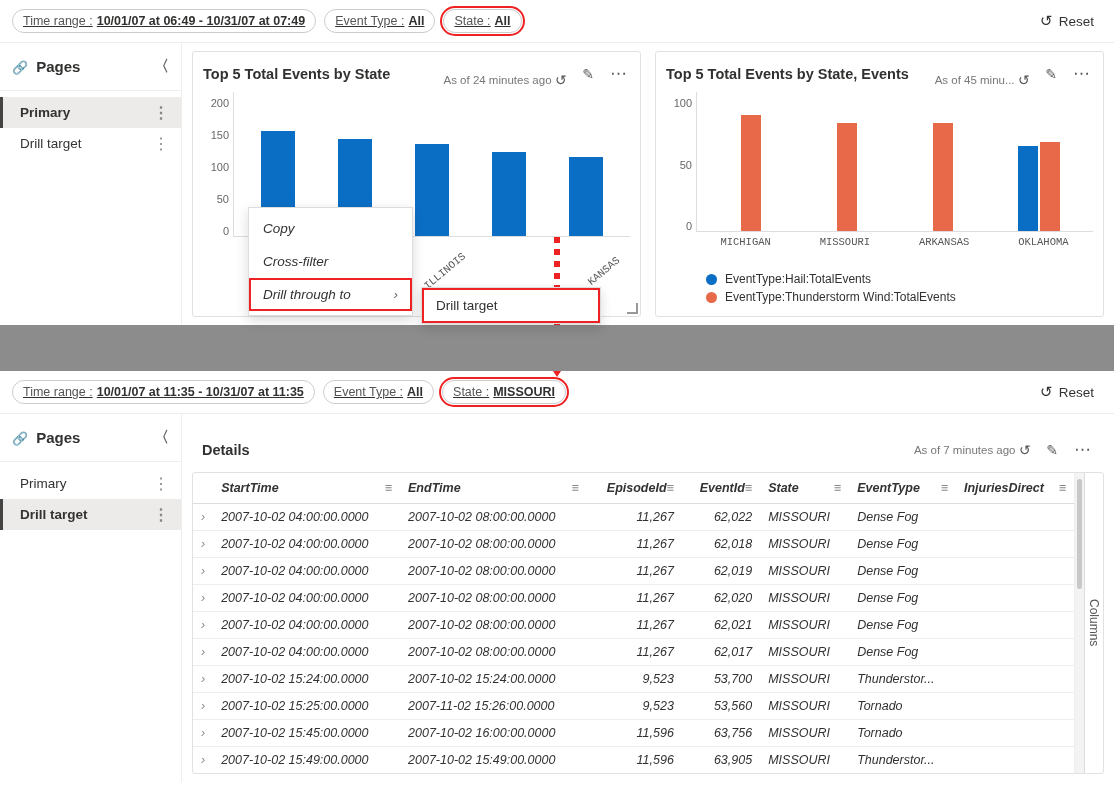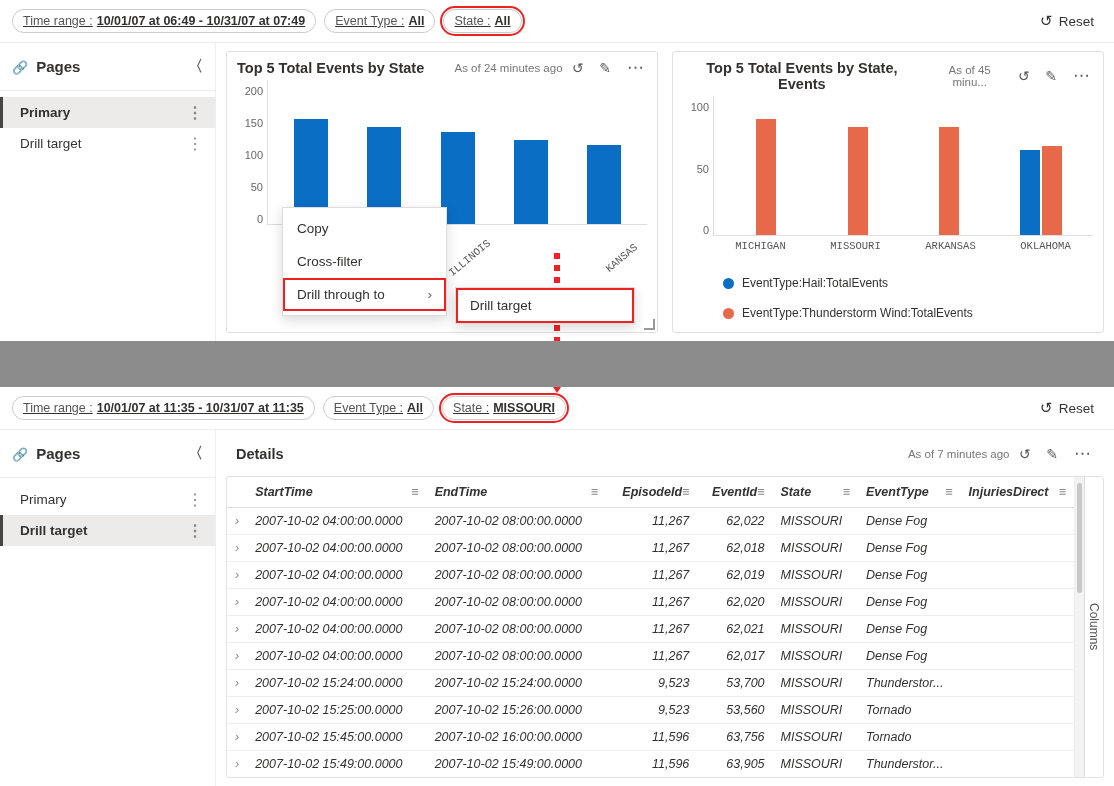--- a/index.html
+++ b/index.html
@@ -11,61 +11,61 @@
   .pill .label { color: #555; }
   .pill .value { font-weight: 600; }
   .highlight { outline: 2px solid #e22; outline-offset: 1px; border-radius:14px; }
   .spacer { flex: 1; }
   .reset-btn { display: flex; align-items: center; gap: 6px; font-size: 13.5px; color: #333; padding: 4px 8px; cursor: pointer; }
   .icon-reset::before { content: "↻"; font-size: 15px; display:inline-block; transform: scaleX(-1);}
   .icon-link::before { content: "🔗"; font-size: 13px; }
 
   .body-row { display: flex; }
 
-  .sidebar { width: 216px; border-right: 1px solid #eee; padding: 6px 0 20px 0; }
+  .sidebar { width: 182px; border-right: 1px solid #eee; padding: 6px 0 20px 0; }
   .sidebar-header { display: flex; align-items: center; padding: 8px 12px; font-size: 15px; font-weight: 600; gap: 8px; }
   .sidebar-header .chev { margin-left: auto; color: #666; }
   .page-item { display:flex; align-items:center; padding: 8px 12px 8px 20px; font-size: 13.5px; color:#333; }
   .page-item .dot3 { margin-left:auto; color:#888; font-size:16px; line-height:10px;}
   .page-item.active { background: #edebe9; font-weight: 600; border-left: 3px solid #444; padding-left:17px;}
   .sep { border-top:1px solid #eee; margin: 6px 0;}
 
   .content { flex:1; padding: 8px 10px; }
   .cards { display:flex; gap: 14px; }
   .card { border:1px solid #e1e1e1; border-radius:3px; flex:1; padding: 8px 10px 12px 10px; position:relative; background:#fff;}
   .card.resizable::after { content:""; position:absolute; right:2px; bottom:2px; width:9px; height:9px; border-right:2px solid #999; border-bottom:2px solid #999;}
   .card-header { display:flex; align-items:center; gap:10px; margin-bottom:4px;text-align:center;}
   .card-title { font-weight:600; font-size:14.5px; }
-  .asof { font-size:11.5px; color:#777; margin-left:auto; display:flex; align-items:center; gap:6px;}
+  .asof { font-size:11.5px; color:#777; margin-left:auto; display:flex; align-items:center; margin-top:12px;}
   .icon-btn { color:#555; font-size:14px; cursor:pointer; padding:0 3px;}
   .icon-refresh::before { content:"↻"; display:inline-block; transform: scaleX(-1);}
   .icon-edit::before { content:"✎"; }
   .icon-more::before { content:"⋯"; font-size:17px; line-height:12px;}
 
   
   .chart { height: 200px; display:flex; }
   .yaxis { display:flex; flex-direction:column; justify-content:space-between; font-size:11px; color:#666; height:140px; margin-top:5px; text-align:right; width:30px; padding-right:4px;}
   .plot-wrap { flex:1;font-family:Liberation Mono, monospace;}
   .plot { height:145px; border-left:1px solid #ddd; border-bottom:1px solid #ddd; display:flex; align-items:flex-end; justify-content:space-around; padding: 0 6px; position:relative;}
   .bar-slot { flex:1; display:flex; justify-content:center; gap:2px; align-items:flex-end;}
   .bar { width: 34px; background:#0b6ec5; }
   .bar.orange { background:#e8684a; width:20px;}
   .bar.blue2 { background:#0b6ec5; width:20px;}
   .xaxis { display:flex; justify-content:space-around; font-size:10.5px; color:#555; margin-top:4px;}
   .xaxis.rot span { transform: rotate(-40deg); display:inline-block; transform-origin: top right; white-space:nowrap; }
   .xaxis span { flex:1; text-align:center; overflow:hidden;}
-  .legend { display:flex; flex-direction:column; gap:16px; margin-top:10px; font-size:12px; align-items:flex-start; padding-left:40px;}
+  .legend { display:flex; flex-direction:column; gap:4px; margin-top:10px; font-size:12px; align-items:flex-start; padding-left:40px;}
   .legend .row { display:flex; align-items:center; gap:8px;}
   .swatch { width:11px; height:11px; border-radius:50%; display:inline-block;}
   .sw-blue { background:#0b6ec5;}
   .sw-orange { background:#e8684a;}
 
   
   .ctx-menu { position:absolute; top:155px; left:55px; background:#fff; border:1px solid #ddd; box-shadow:0 4px 12px rgba(0,0,0,.15); width:165px; z-index:10; padding:4px 0;}
-  .ctx-item { padding:9px 14px; font-size:13.5px; display:flex; align-items:center;}
+  .ctx-item { padding:9px 14px; font-size:13.5px; display:flex; align-items:center;font-style:italic;}
   .ctx-item .arrow { margin-left:auto; color:#666;}
   .ctx-item.hl { outline:2px solid #e22; outline-offset:-2px;}
   .sub-menu { position:absolute; top:235px; left:228px; background:#fff; border:1px solid #ddd; box-shadow:0 4px 12px rgba(0,0,0,.15); width:180px; z-index:10;}
   .sub-item { padding:10px 14px; font-size:13.5px; outline:2px solid #e22; outline-offset:-2px;}
 
   
   .gap-divider { height:46px; background:#8c8c8c; position:relative;}
   .arrow-down { position:absolute; left:50%; transform:translateX(-50%); top:-88px; height:140px; width:24px;}
   .arrow-down .shaft { position:absolute; top:0; left:9px; width:6px; height:120px; background: repeating-linear-gradient(to bottom, #e22 0 6px, transparent 6px 12px);}
   .arrow-down .head { position:absolute; bottom:0; left:0; width:0; height:0; border-left:12px solid transparent; border-right:12px solid transparent; border-top:18px solid #e22;}
@@ -394,21 +394,21 @@
                   <td>2007-10-02 15:24:00.0000</td>
                   <td class="num">9,523</td>
                   <td class="num">53,700</td>
                   <td>MISSOURI</td>
                   <td>Thunderstor...</td>
                   <td></td>
                 </tr>
                 <tr>
                   <td class="row-chev">›</td>
                   <td>2007-10-02 15:25:00.0000</td>
-                  <td>2007-10-02 15:26:00.0000</td>
+                  <td>2007-11-02 15:26:00.0000</td>
                   <td class="num">9,523</td>
                   <td class="num">53,560</td>
                   <td>MISSOURI</td>
                   <td>Tornado</td>
                   <td></td>
                 </tr>
                 <tr>
                   <td class="row-chev">›</td>
                   <td>2007-10-02 15:45:00.0000</td>
                   <td>2007-10-02 16:00:00.0000</td>

